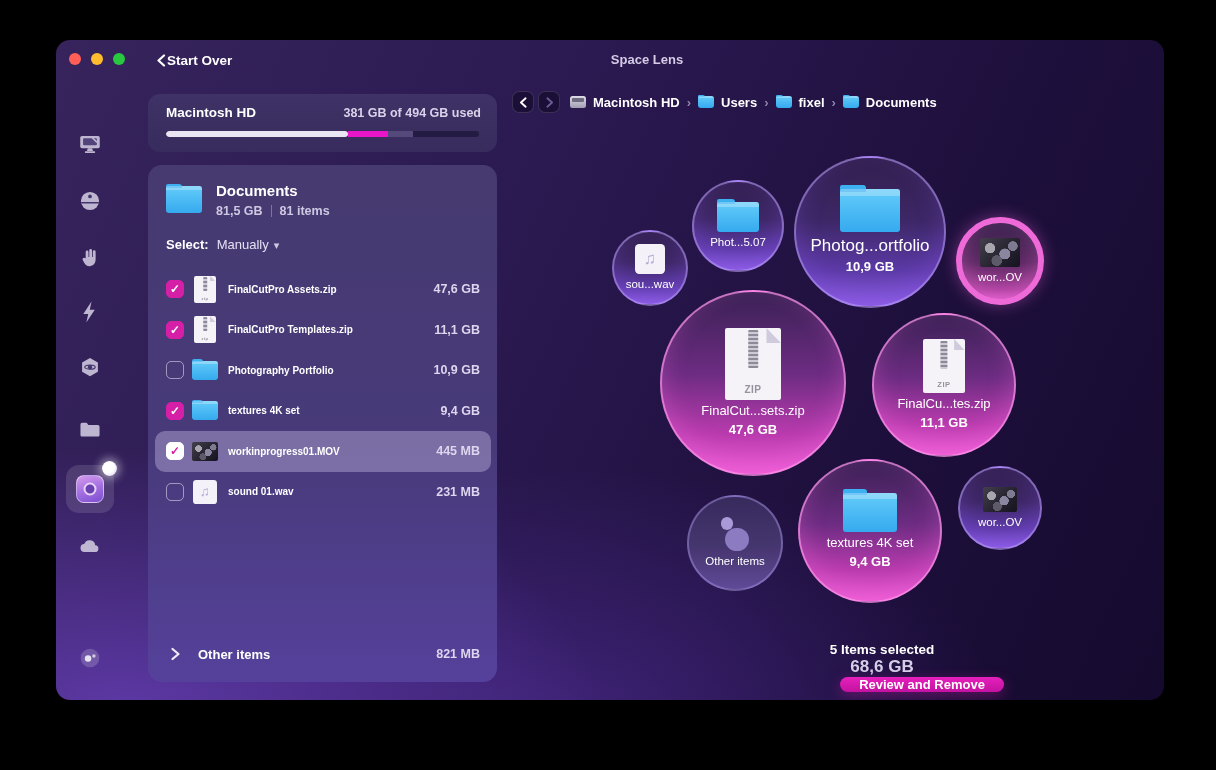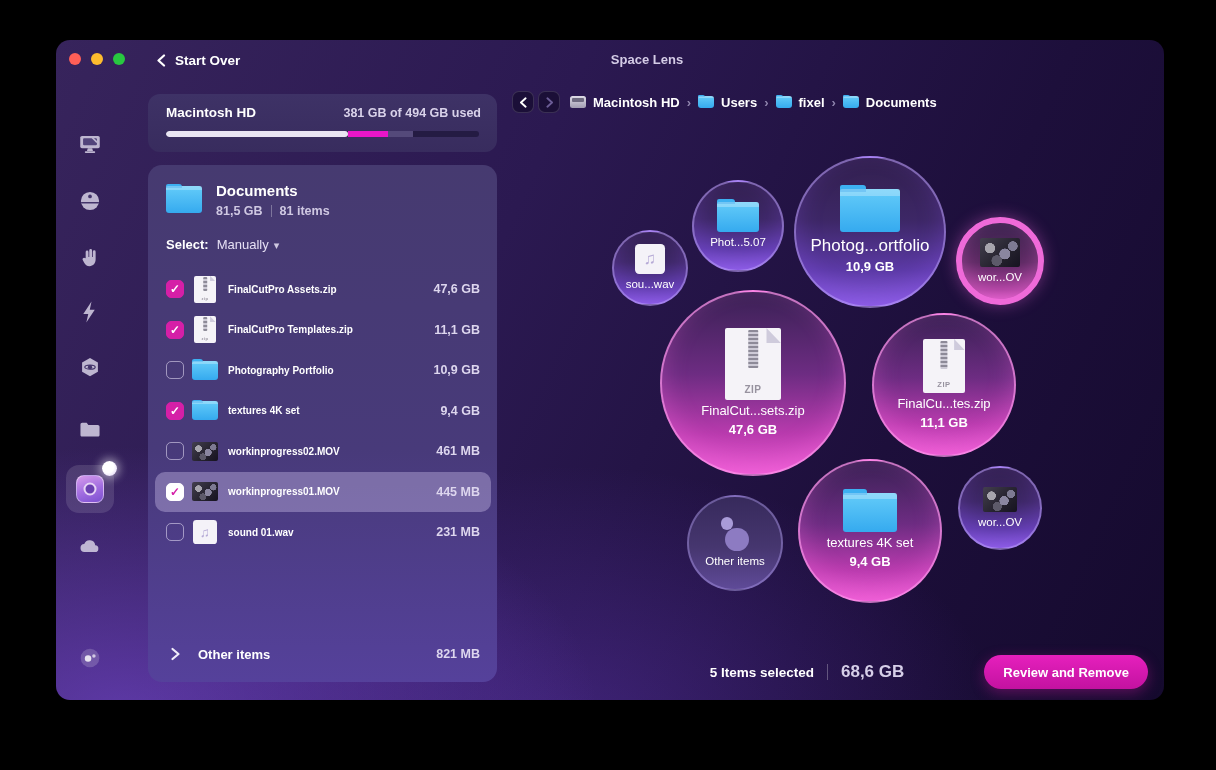--- a/index.html
+++ b/index.html
@@ -12,21 +12,21 @@
       radial-gradient(ellipse 820px 460px at 6% 102%, rgba(124,76,220,0.60), transparent 58%),
       radial-gradient(ellipse 700px 420px at 46% 104%, rgba(110,62,205,0.38), transparent 62%),
       linear-gradient(115deg, #37245c 0%, #2b1951 38%, #1d0f3b 72%, #150a2e 100%);
     box-shadow:0 25px 70px rgba(0,0,0,.85);
   }
 
   
   .tl { position:absolute; width:12px; height:12px; border-radius:50%; top:53px; }
   .tl.red{ left:13px; background:#ff5f57; } .tl.yellow{ left:35px; background:#febc2e; } .tl.green{ left:57px; background:#28c840; }
   .tl { top:13px; }
-  .start-over { position:absolute; left:100px; top:10px; height:20px; display:flex; align-items:center; gap:8px; color:#fff; font-size:13.5px; font-weight:700; cursor:pointer; }
+  .start-over { position:absolute; left:100px; top:10px; height:20px; display:flex; align-items:center; gap:0; color:#fff; font-size:13.5px; font-weight:700; cursor:pointer; }
   .win-title { position:absolute; left:521px; top:12px; width:140px; text-align:center; color:#d4cce6; font-size:13px; font-weight:600; }
 
   
   .side-item { position:absolute; left:10px; width:48px; height:48px; display:flex; align-items:center; justify-content:center; cursor:pointer; }
   .side-item svg { width:26px; height:26px; opacity:.92; }
   .side-item.active { background:rgba(255,255,255,0.12); border-radius:13px; }
   .cam-ico { position:relative; width:28px; height:28px; border-radius:8px;
     background:linear-gradient(160deg,#d79aec 0%,#a06ce0 55%,#7c4fd0 100%); border:1px solid rgba(255,255,255,.45); }
   .cam-ico .lens { position:absolute; left:50%; top:50%; transform:translate(-50%,-50%); width:13px; height:13px; border-radius:50%;
     background:#6a3fb0; border:2px solid #e7d3f5; }
@@ -110,21 +110,21 @@
   .bubble.pink { background:linear-gradient(180deg,#3a2155 0%,#6d2c82 45%,#b93bae 78%,#ea5ad2 100%);
     border:2px solid rgba(255,150,236,.7); box-shadow:inset 0 -10px 24px rgba(255,110,230,.3); }
   .bubble.muted { background:linear-gradient(180deg,#372a5c 0%,#46366f 55%,#5f4a98 100%); border:2px solid rgba(170,150,230,.45); }
   .bubble.ringed { border:6px solid #ef6ad9;
     background:linear-gradient(180deg,#3c2450 0%,#5e2a64 52%,#a83f9c 88%,#d055be 100%);
     box-shadow:0 0 16px rgba(240,100,220,.4), inset 0 -8px 18px rgba(255,120,230,.3); }
   .blabel { font-weight:400; line-height:1.25; }
   .bsize { font-weight:700; line-height:1.2; }
 
   
-  .footer { position:absolute; left:560px; right:16px; top:612px; height:40px; display:flex; align-items:center; justify-content:flex-end; }
+  .footer { position:absolute; left:560px; right:16px; top:612px; height:40px; display:flex; align-items:center; justify-content:flex-end;flex-direction:column; }
   .sel-text { color:#fff; font-size:13.5px; font-weight:700; }
   .foot-div { width:1px; height:16px; background:rgba(255,255,255,.28); margin:0 13px; }
   .sel-size { color:#d6cfe8; font-size:17px; font-weight:600; }
   .review-btn { margin-left:80px; height:34px; padding:0 19px; border:none; border-radius:17px; cursor:pointer;
     background:linear-gradient(180deg,#e620bd 0%,#c312a0 100%); color:#fff; font-size:13px; font-weight:700;
     font-family:"Liberation Sans", sans-serif; box-shadow:0 4px 14px rgba(220,25,170,.35); }
 </style>
 </head>
 <body>
 
@@ -278,28 +278,20 @@
           <span class="fname">Photography Portfolio</span>
           <span class="fsize">10,9 GB</span>
         </div>
         <div class="frow">
           <div class="cb checked">✓</div>
           <div class="fico-wrap">
             <div class="fico-folder" style="width: 26px; height: 18.72px;"></div>
           </div>
           <span class="fname">textures 4K set</span>
           <span class="fsize">9,4 GB</span>
-        </div>
-        <div class="frow">
-          <div class="cb"></div>
-          <div class="fico-wrap">
-            <div class="fico-video" style="width: 26px; height: 19.24px;"></div>
-          </div>
-          <span class="fname">workinprogress02.MOV</span>
-          <span class="fsize">461 MB</span>
         </div>
         <div class="frow selected">
           <div class="cb checked oncard">✓</div>
           <div class="fico-wrap">
             <div class="fico-video" style="width: 26px; height: 19.24px;"></div>
           </div>
           <span class="fname">workinprogress01.MOV</span>
           <span class="fsize">445 MB</span>
         </div>
         <div class="frow">

